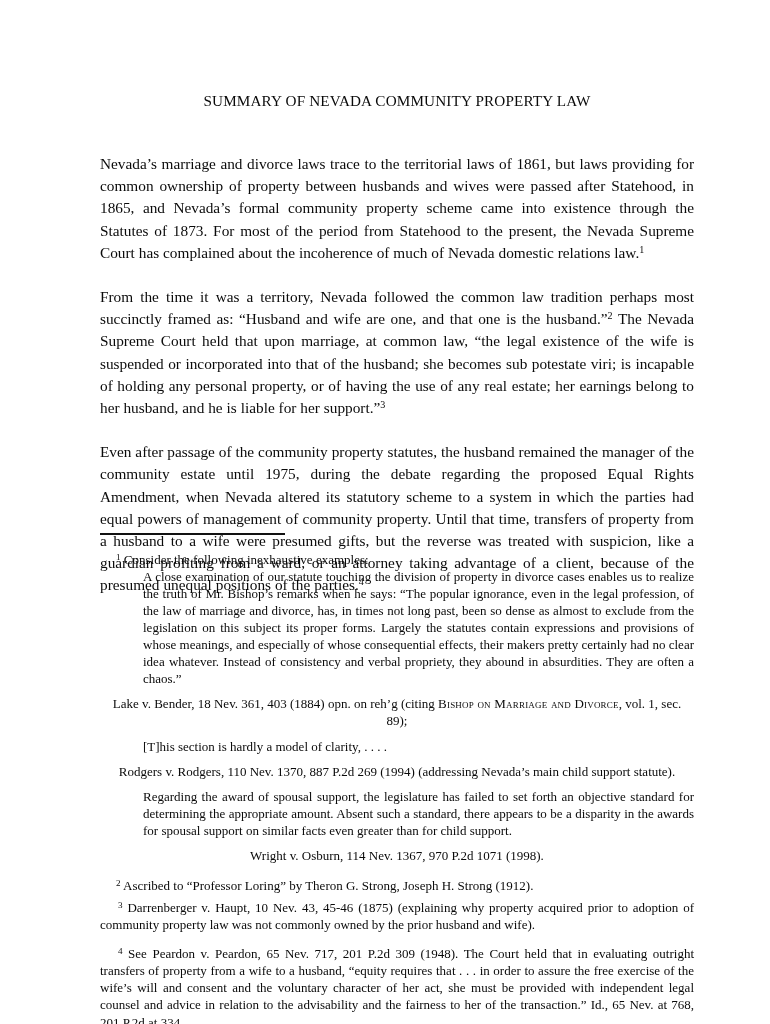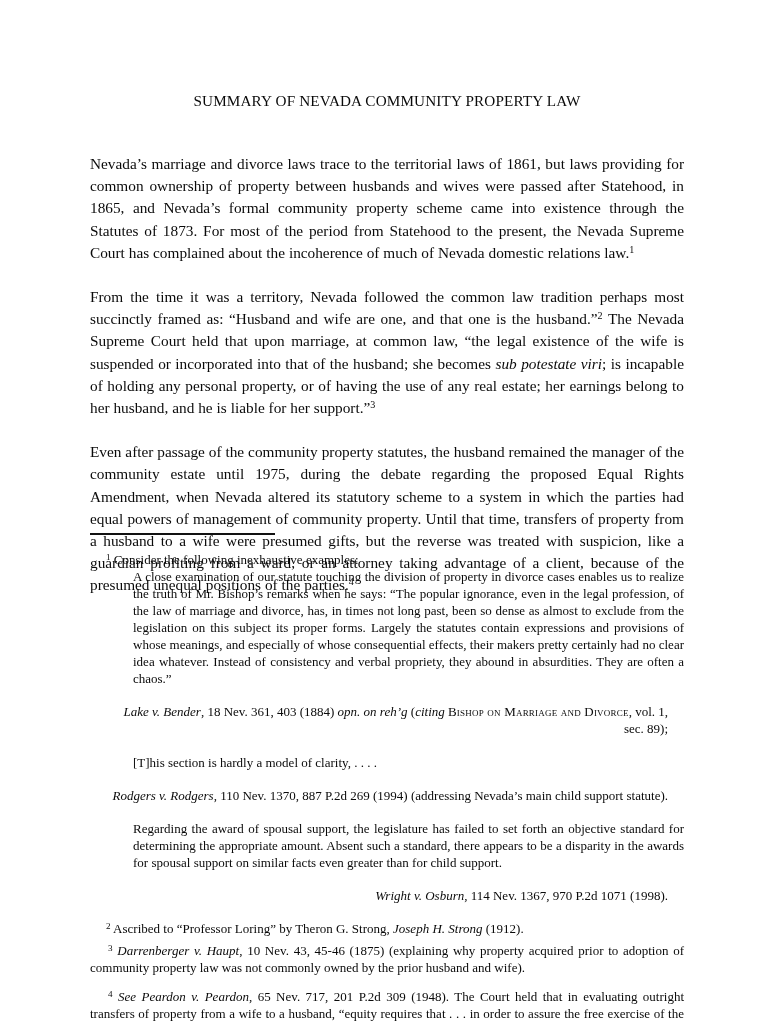--- a/index.html
+++ b/index.html
@@ -12,21 +12,21 @@
     height: 1024px;
     position: relative;
     overflow: hidden;
     font-family: "Liberation Serif", "DejaVu Serif", serif;
     color: #0a0a0a;
     -webkit-font-smoothing: antialiased;
   }
 
   .page {
     position: absolute;
-    left: 2px;
+    left: 12px;
     top: 0;
     width: 724px;
     height: 1024px;
     background: #ffffff;
   }
 
   
   .content {
     position: absolute;
     left: 88px;
@@ -56,21 +56,21 @@
   #para-1 { margin-top: 43px; }
   #para-2 { margin-top: 22px; }
   #para-3 { margin-top: 22px; }
 
   sup {
     font-size: 0.66em;
     line-height: 0;
     vertical-align: 0.45em;
   }
 
-  .ital { font-style: italic; }
+  .ital { }
 
   
   .fn-rule {
     position: absolute;
     left: 88px;
     top: 533px;
     width: 185px;
     height: 2px;
     background: #111111;
   }
@@ -104,22 +104,22 @@
 
   
   .fn-quote {
     margin: 0;
     padding-left: 43px;
     text-align: justify;
     line-height: 17px;
   }
 
   .fn-cite {
-    margin: 16px;
-    text-align: right;
+    margin: 8px;
+    text-align: center;
     line-height: 17.2px;
   }
 
   .smallcaps {
     font-variant: small-caps;
     letter-spacing: 0.2px;
   }
 
   .fn sup, .fn-cite sup, .fn-quote sup {
     font-size: 0.7em;

